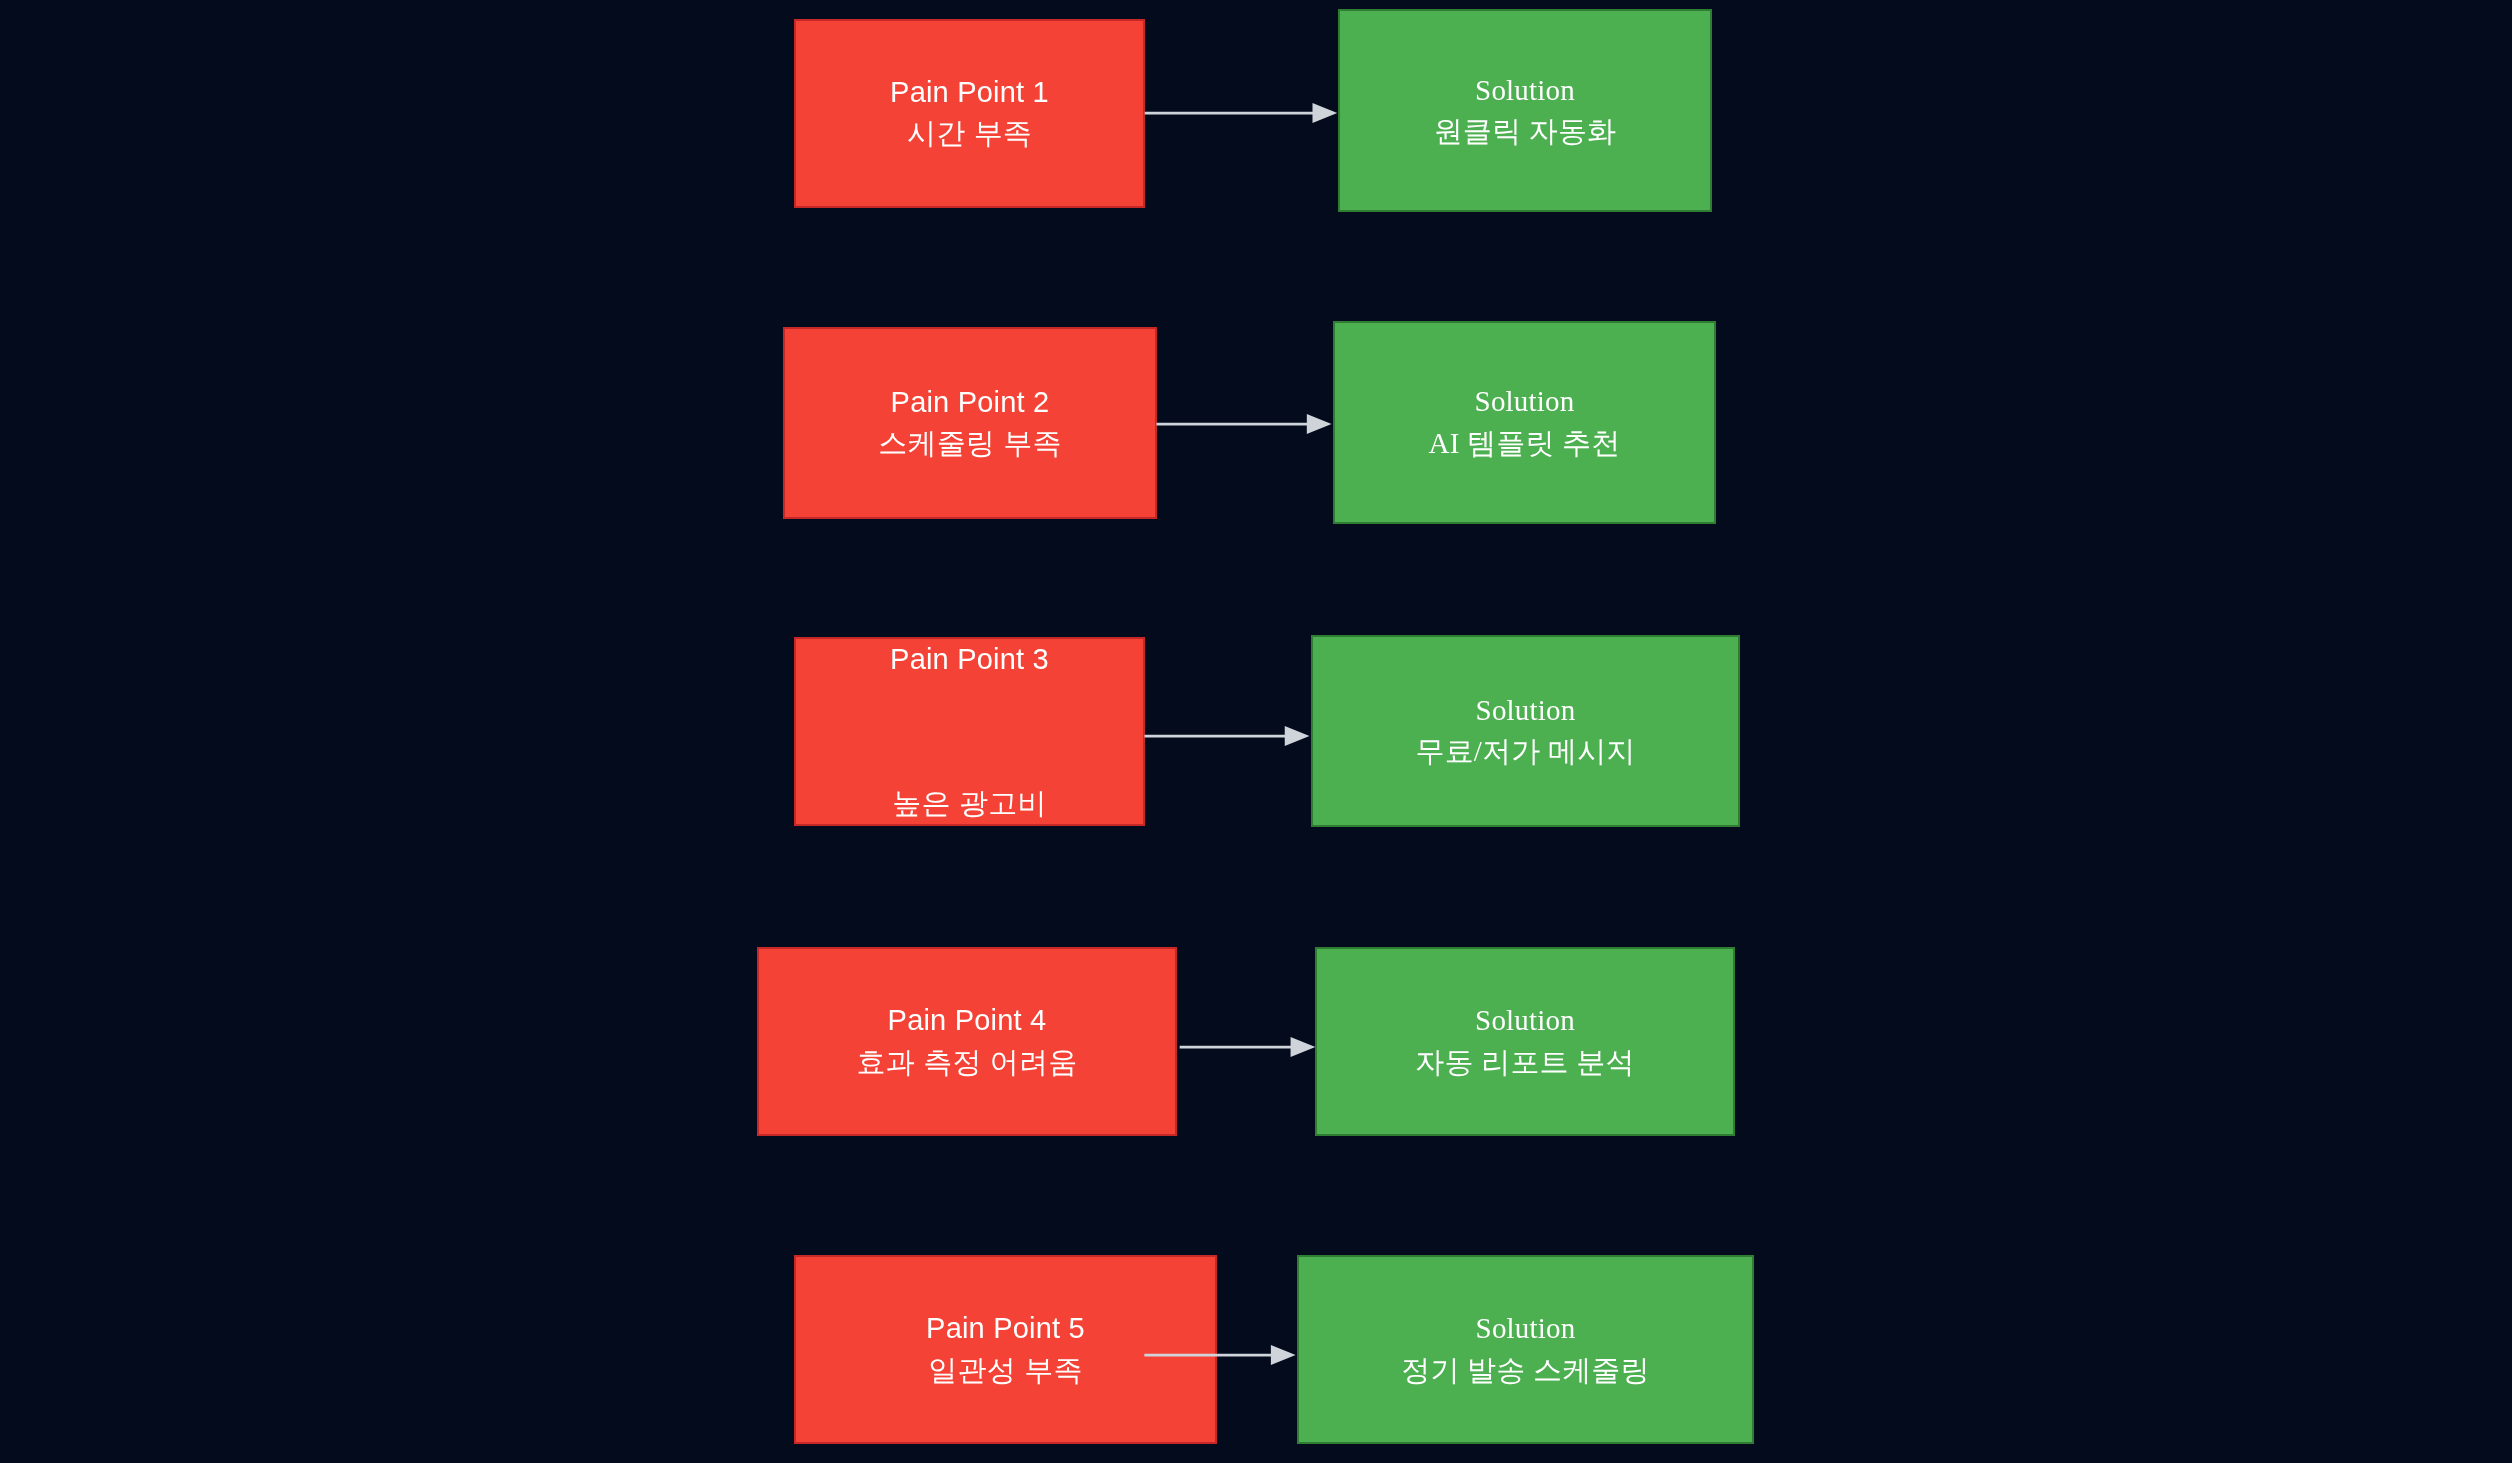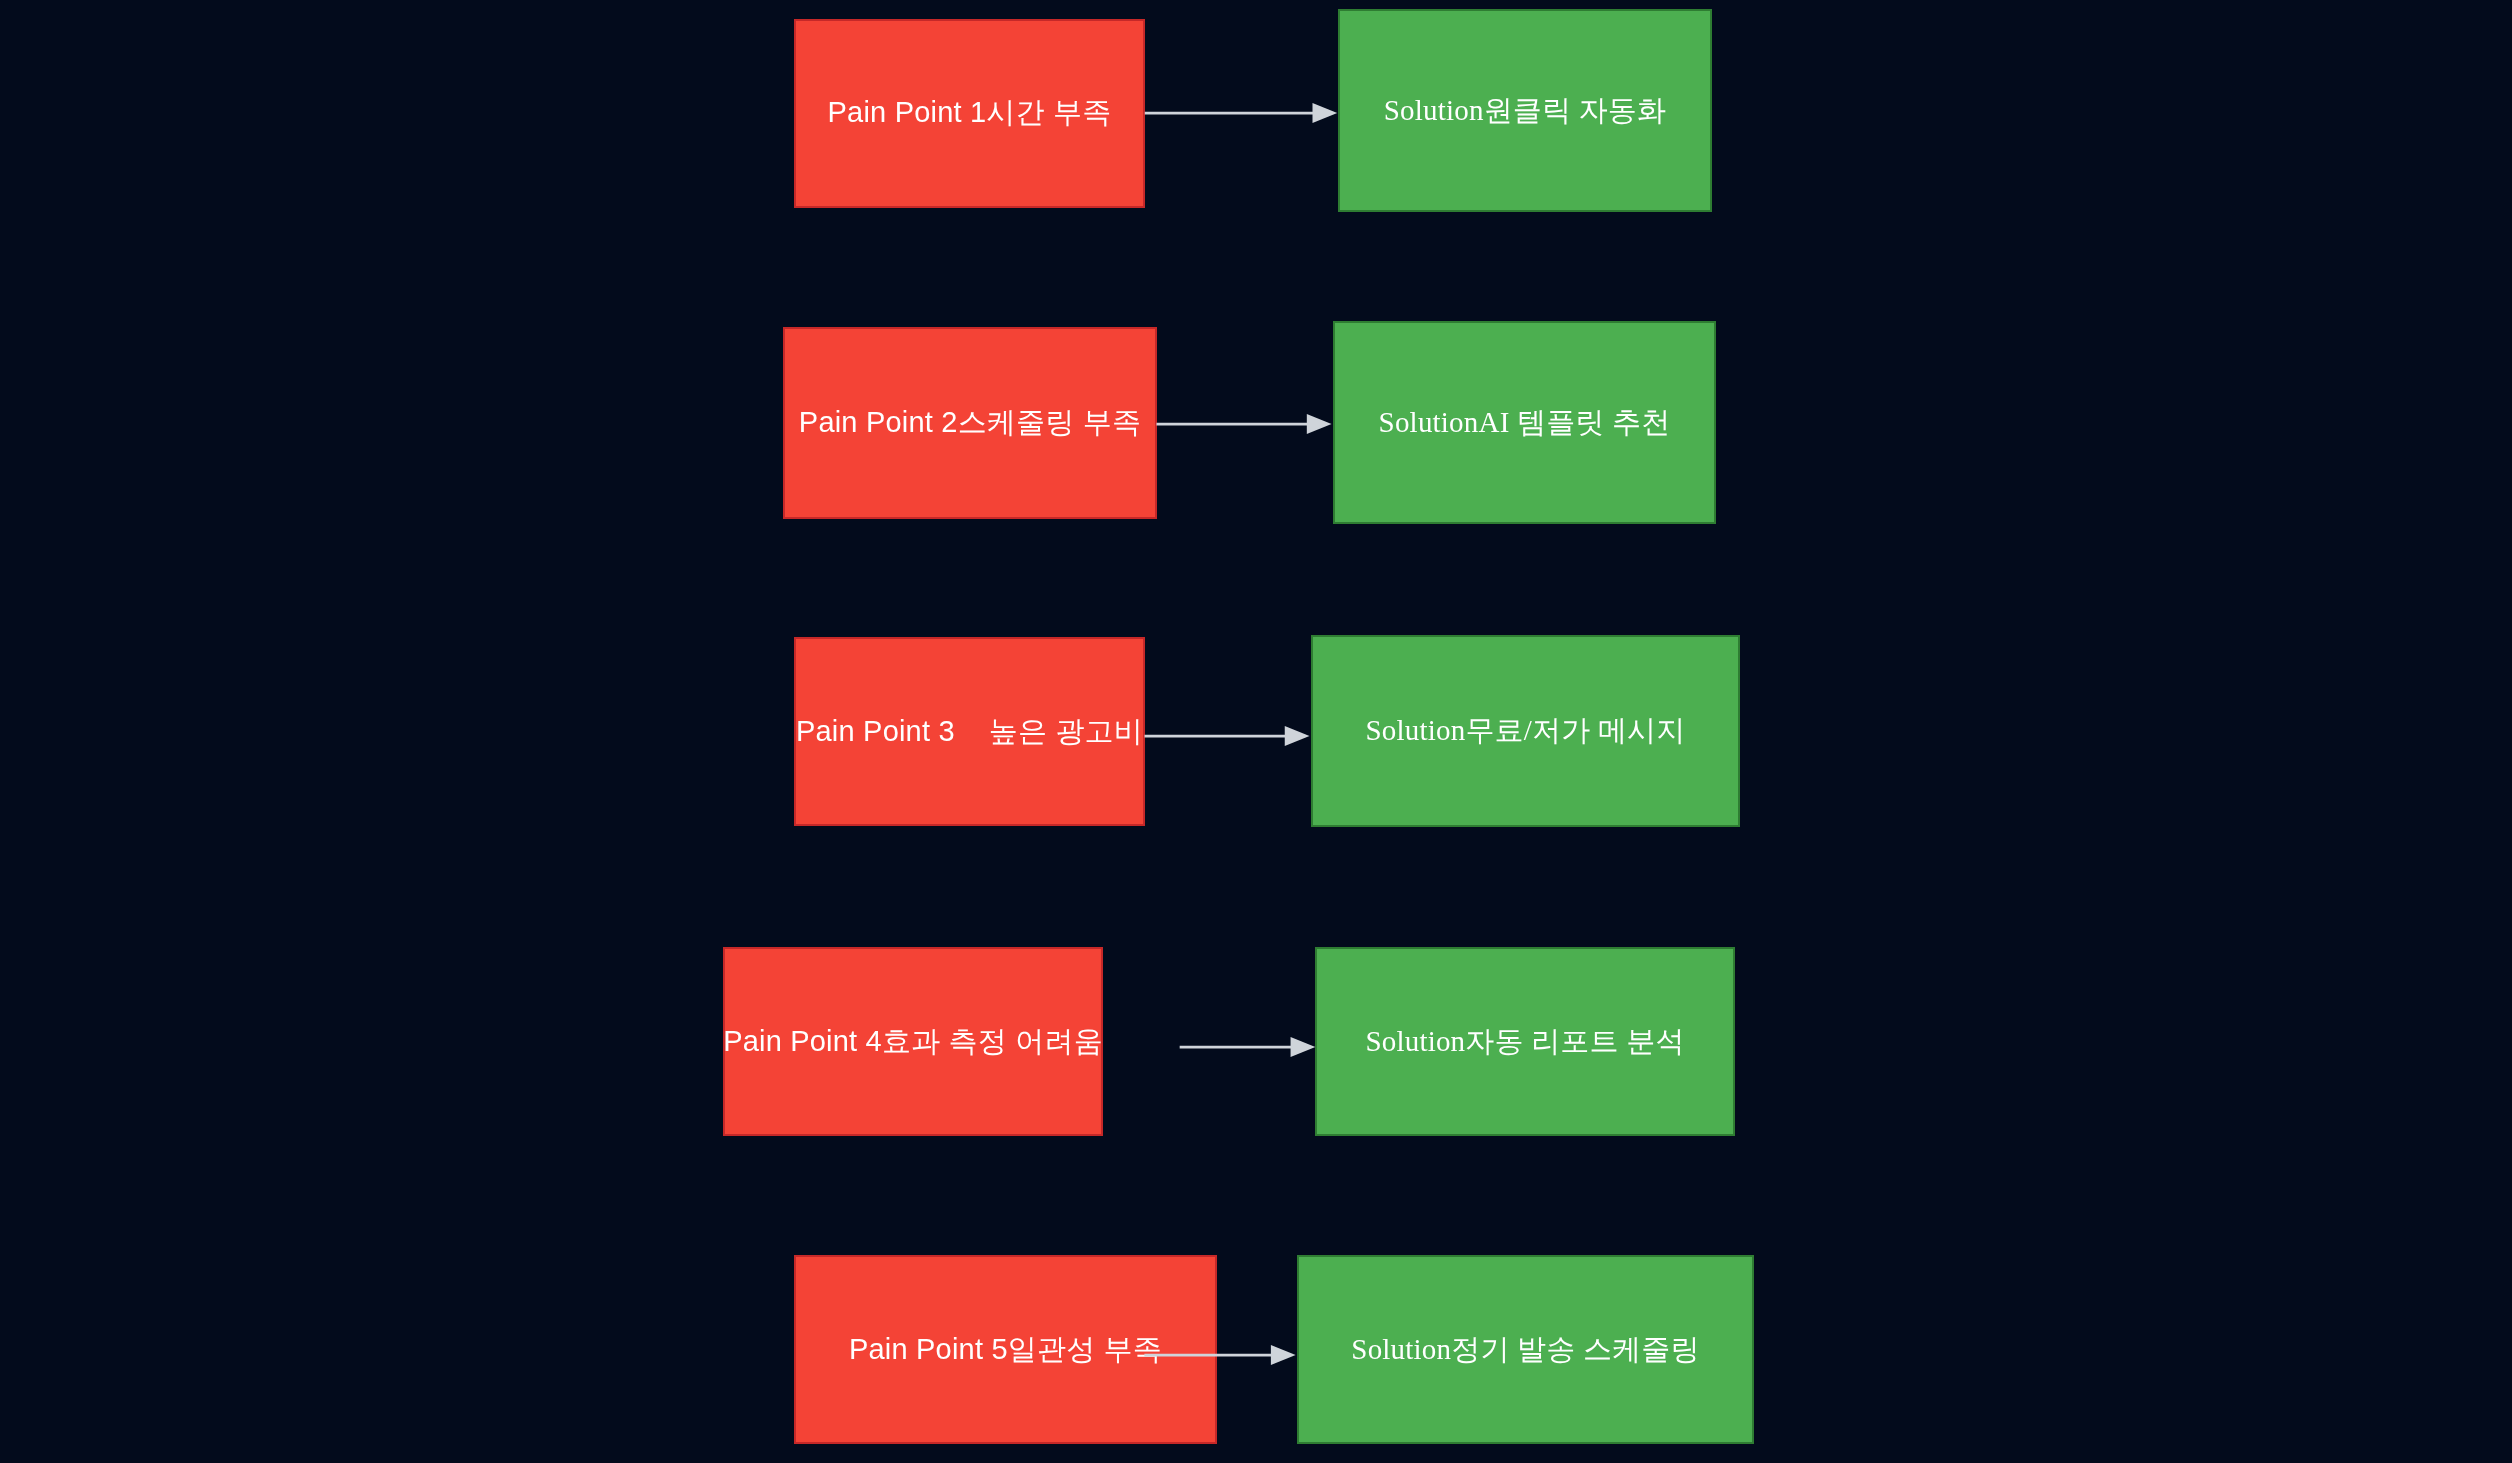--- a/index.html
+++ b/index.html
@@ -24,21 +24,21 @@
   .flow-row {
     position: absolute;
     left: 0;
     width: 2512px;
   }
 
   .node {
     position: absolute;
     box-sizing: border-box;
     display: flex;
-    flex-direction: row;
+    flex-direction: column;
     align-items: center;
     justify-content: center;
     text-align: center;
     color: #ffffff;
     font-size: 29px;
     line-height: 1.42;
     letter-spacing: 0.2px;
     border-style: solid;
     border-width: 2.8px;
   }
@@ -116,21 +116,21 @@
         <span class="line2">무료/저가 메시지</span>
       </div>
       <div class="connector" style="left: 1144px; top: 725px; width: 166px;">
         <svg width="166" height="22" viewBox="0 0 180 24">
           <line x1="0" y1="12" x2="154" y2="12" stroke="#cfd4da" stroke-width="3"></line>
           <polygon points="153,1 180,12 153,23" fill="#cfd4da"></polygon>
         </svg>
       </div>
     </div>
     <div class="flow-row" style="top: 0px; height: 1464px;">
-      <div class="node node-pain" style="left: 723px; top: 947px; width: 380px; height: 189px; background: rgb(244, 67, 54); border-color: rgb(198, 40, 40); color: rgb(255, 255, 255);">
+      <div class="node node-pain" style="left: 757px; top: 947px; width: 420px; height: 189px; background: rgb(244, 67, 54); border-color: rgb(198, 40, 40); color: rgb(255, 255, 255);">
         <span class="line1">Pain Point 4</span>
         <span class="line2">효과 측정 어려움</span>
       </div>
       <div class="node node-solution" style="left: 1315px; top: 947px; width: 420px; height: 189px; background: rgb(76, 175, 80); border-color: rgb(46, 125, 50); color: rgb(255, 255, 255);">
         <span class="line1">Solution</span>
         <span class="line2">자동 리포트 분석</span>
       </div>
       <div class="connector" style="left: 1179px; top: 1036px; width: 137px;">
         <svg width="137" height="22" viewBox="0 0 148 24">
           <line x1="0" y1="12" x2="122" y2="12" stroke="#cfd4da" stroke-width="3"></line>

